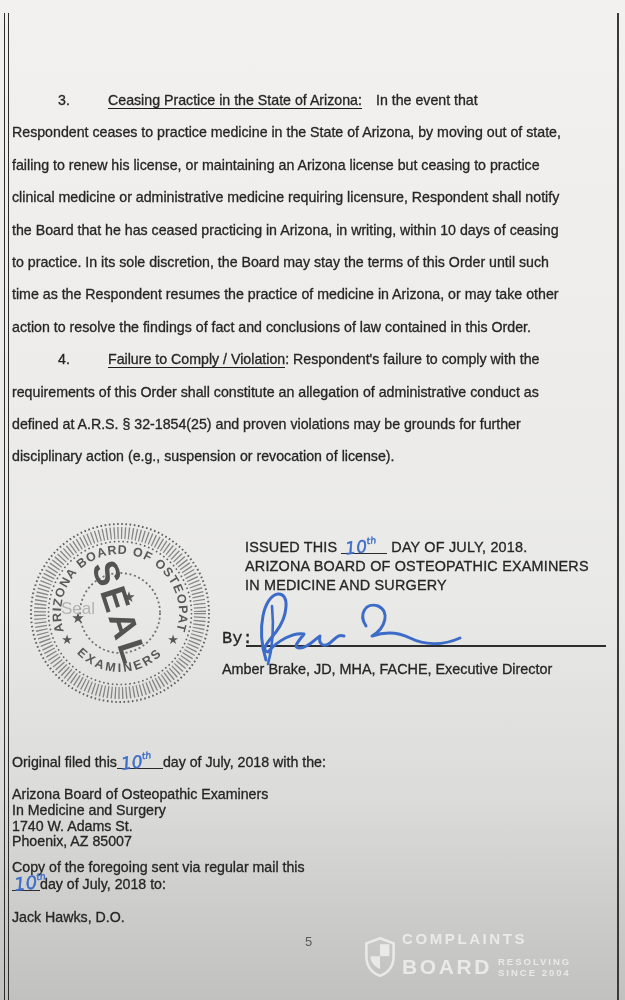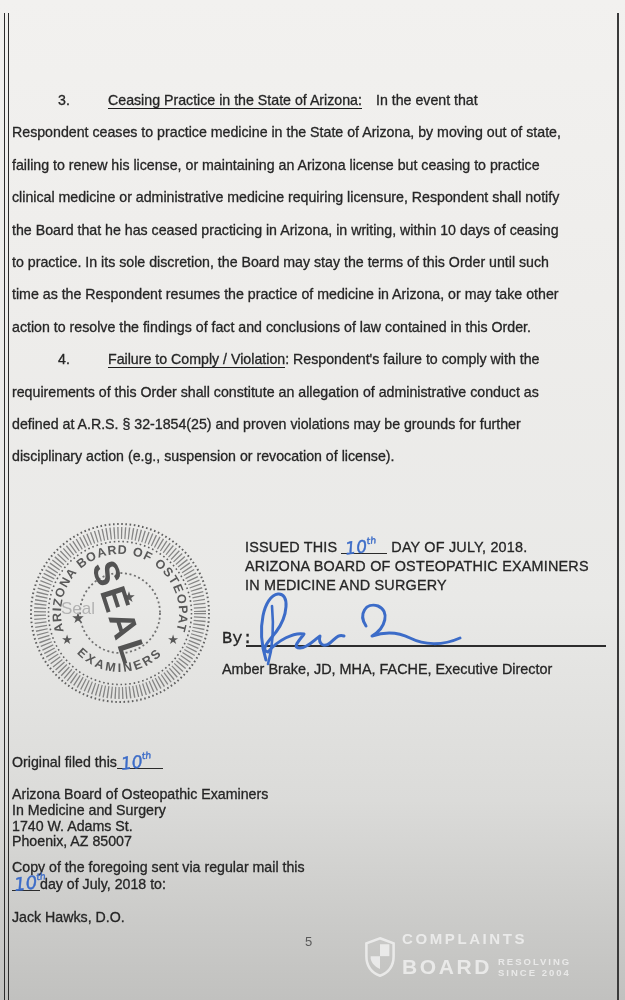--- a/index.html
+++ b/index.html
@@ -133,21 +133,21 @@
   <div class="by-label ink">By:</div>
   <div class="sig-underline"></div>
   <svg class="sig-svg" viewBox="0 0 240 80">
     <path d="M28,72 C18,40 26,8 40,6 C52,5 50,28 38,44 C30,54 22,62 30,64 C40,52 56,44 66,46 C60,54 54,60 62,60 C70,60 76,52 82,48 C80,56 86,60 92,55 C98,50 100,46 106,48" fill="none" stroke="#3c6cc8" stroke-width="3" stroke-linecap="round" stroke-linejoin="round"></path>
     <path d="M128,38 C120,26 128,14 140,18 C152,23 148,40 134,48 C146,44 160,44 172,50 C186,57 204,58 222,50" fill="none" stroke="#3c6cc8" stroke-width="3" stroke-linecap="round" stroke-linejoin="round"></path>
     <path d="M34,18 C36,40 34,62 30,76" fill="none" stroke="#3c6cc8" stroke-width="2.6" stroke-linecap="round"></path>
   </svg>
   <div class="signer ink">Amber Brake, JD, MHA, FACHE, Executive Director</div>
 
   <div class="filed ink">
-    <span>Original filed this</span><span class="blank w46"><span class="hand"><span>10</span><sup>th</sup></span></span>
+    <span>Original filed this</span><span class="blank w46"><span class="hand"><span>10</span><sup>th</sup></span></span><span>day of July, 2018 with the:</span>
   </div>
 
   <div class="address ink">
     <div>Arizona Board of Osteopathic Examiners</div>
     <div>In Medicine and Surgery</div>
     <div>1740 W. Adams St.</div>
     <div>Phoenix, AZ 85007</div>
   </div>
 
   <div class="mail ink">

